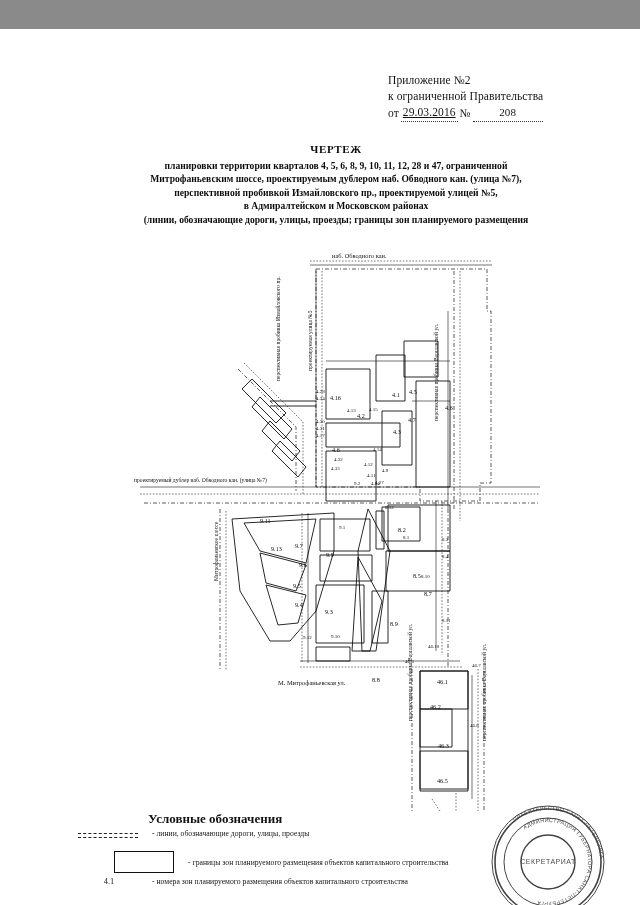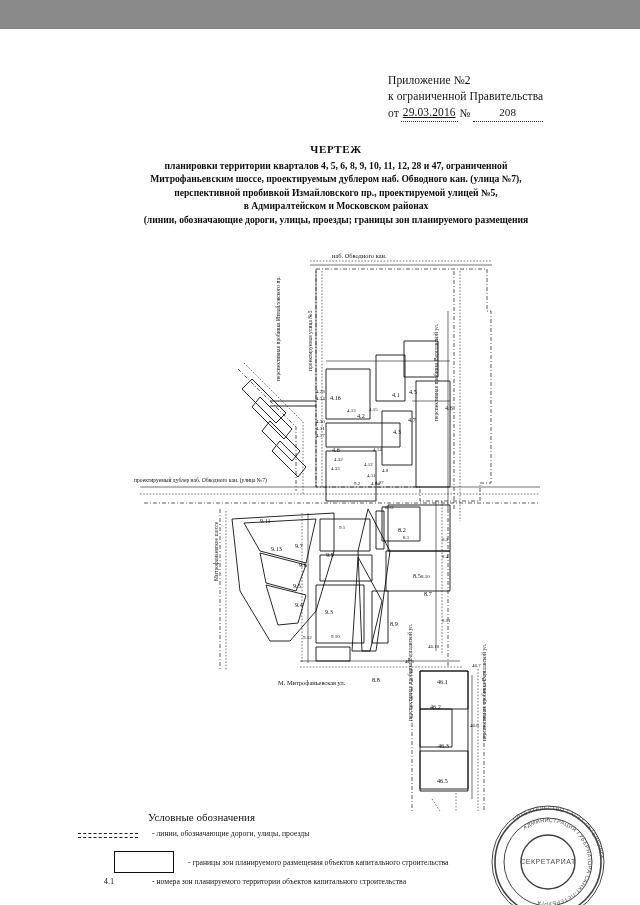--- a/index.html
+++ b/index.html
@@ -26,21 +26,21 @@
                font-weight:bold;font-size:9.6px;line-height:13.6px;color:#0d0d0d;}
   .title-block .big{font-size:11px;letter-spacing:.6px;margin-bottom:2px;}
   .title-block p{margin:0;padding:0 22px;}
 
   
   .map{position:absolute;left:120px;top:222px;width:420px;height:560px;}
   .map svg{display:block;}
 
   
   .legend{position:absolute;left:78px;top:782px;width:470px;font-size:7.6px;color:#141414;}
-  .legend-title{position:absolute;left:70px;top:0px;font-size:11px;}
+  .legend-title{position:absolute;left:70px;top:0px;font-size:13px;font-weight:bold;}
   .legend-row{position:absolute;display:flex;align-items:center;}
   .lg1{top:18px;left:0;}
   .lg2{top:40px;left:0;padding-left:36px;}
   .lg3{top:66px;left:0;}
   .swatch{width:62px;display:flex;justify-content:flex-start;align-items:center;}
   .dashline{width:60px;height:0;border-top:1px dashed #222;position:relative;}
   .dashline:after{content:"";position:absolute;left:0;top:3px;width:60px;border-top:1px dashed #222;}
   .boxmark{width:58px;height:20px;border:1.1px solid #111;background:#fff;}
   .zonenum{width:62px;text-align:center;font-size:8.4px;}
   .legend-text{margin-left:12px;font-size:7.7px;white-space:nowrap;}
@@ -248,21 +248,21 @@
 
     <div class="legend-row lg2">
       <span class="swatch">
           <span class="boxmark"></span>
         </span>
       <span class="legend-text">- границы зон планируемого размещения объектов капитального строительства</span>
     </div>
 
     <div class="legend-row lg3">
       <span class="zonenum">4.1</span>
-      <span class="legend-text">- номера зон планируемого территории объектов капитального строительства</span>
+      <span class="legend-text">- номера зон планируемого размещения объектов капитального строительства</span>
     </div>
   </div>
 
   <div class="seal">
     <svg width="122" height="122" viewBox="0 0 122 122" xmlns="http://www.w3.org/2000/svg">
       <defs>
         <path id="arcOuter" d="M 61,61 m -52,0 a 52,52 0 1,1 104,0 a 52,52 0 1,1 -104,0"></path>
         <path id="arcInner" d="M 61,61 m -40,0 a 40,40 0 1,1 80,0 a 40,40 0 1,1 -80,0"></path>
       </defs>
       <circle cx="61" cy="61" r="56" fill="none" stroke="#1a1a1a" stroke-width="1"></circle>

